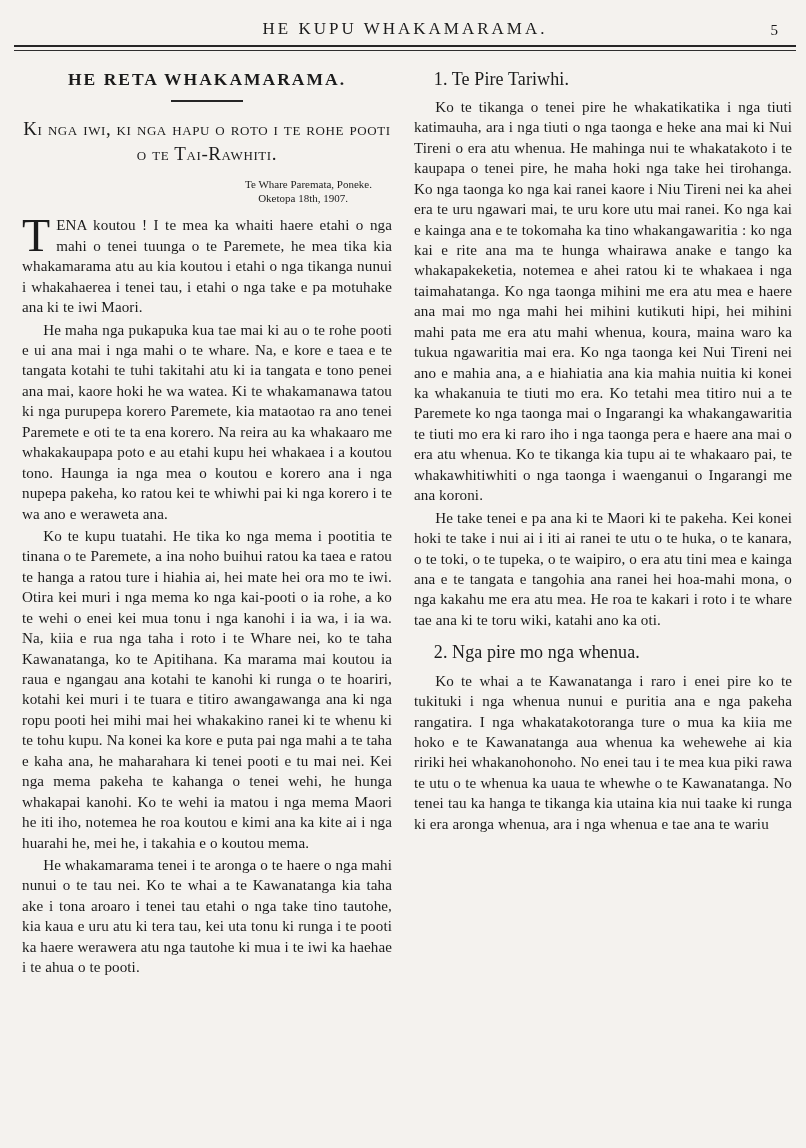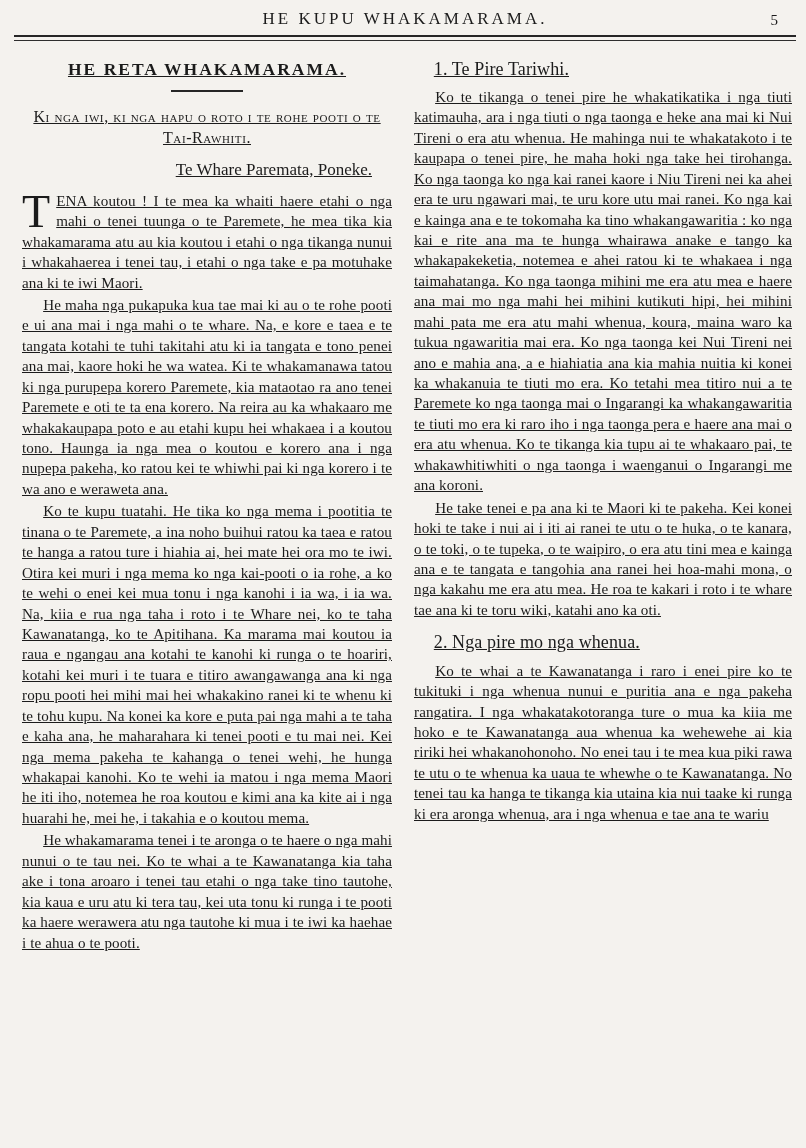--- a/index.html
+++ b/index.html
@@ -7,21 +7,21 @@
     width: 806px; height: 1148px;
     background: #f4f2ee;
     color: #1b1b1b;
     font-family: "Liberation Serif", "DejaVu Serif", serif;
     overflow: hidden;
     position: relative;
   }
   .page {
     width: 806px; height: 1148px;
     box-sizing: border-box;
-    padding: 6px 10px 0 14px;
+    padding: 16px 10px 0 14px;
   }
   
   .running-head {
     position: relative;
     height: 26px;
   }
   .running-title {
     text-align: center;
     font-size: 17px;
     letter-spacing: 3px;
@@ -35,21 +35,21 @@
   .head-rule { border: 0; margin: 0 0 0 0; }
   .head-rule.thick { border-top: 2.5px solid #262626; margin-top: 3px; }
   .head-rule.thin  { border-top: 1.5px solid #2e2e2e; margin-top: 2.5px; }
 
   
   .columns {
     display: flex;
     gap: 22px;
     margin-top: 6px;
   }
-  .col { width: 378px; box-sizing: border-box; text-decoration: underline; }
+  .col { width: 378px; box-sizing: border-box; }
   .col-left { padding-left: 8px; }
   .body-text {
     font-size: 15.1px;
     line-height: 1.355;
     text-align: justify;
     letter-spacing: 0.1px;
   }
   .body-text p { margin: 0 0 2px 0; text-indent: 1.4em; }
   .body-text p.no-indent { text-indent: 0; }
 
@@ -63,26 +63,26 @@
   }
   .heading-rule {
     width: 72px;
     border: 0;
     border-top: 2px solid #262626;
     margin: 0 auto 14px auto;
   }
   .salutation {
     text-align: center;
     font-variant: small-caps;
-    font-size: 16px;
+    font-size: 19px;
     letter-spacing: 0.6px;
     margin: 0 0 10px 0;
     line-height: 1.35;
   }
-  .dateline { text-align: right; font-size: 17px; line-height: 1.3; margin-bottom: 10px; }
+  .dateline { text-align: right; font-size: 11px; line-height: 1.3; margin-bottom: 10px; }
   .dateline .place { padding-right: 20px; }
   .dateline .date  { padding-right: 44px; }
 
   .dropcap {
     float: left;
     font-size: 46px;
     line-height: 0.78;
     padding: 3px 6px 0 0;
     font-weight: normal;
   }
@@ -114,20 +114,21 @@
   <hr class="head-rule thin">
 
   <div class="columns">
 
     <div class="col col-left">
       <div class="article-heading">HE RETA WHAKAMARAMA.</div>
       <hr class="heading-rule">
       <div class="salutation">Ki nga iwi, ki nga hapu o roto i te rohe pooti o te Tai-Rawhiti.</div>
       <div class="dateline">
         <div class="place">Te Whare Paremata, Poneke.</div>
+        <div class="date">Oketopa 18th, 1907.</div>
       </div>
       <div class="body-text">
         <p class="no-indent"><span class="dropcap">T</span><span>ENA koutou !  I te mea ka whaiti haere etahi o nga mahi o tenei tuunga o te Paremete, he mea tika kia whakamarama atu au kia koutou i etahi o nga tikanga nunui i whakahaerea i tenei tau, i etahi o nga take e pa motuhake ana ki te iwi Maori.</span></p>
         <p>He maha nga pukapuka kua tae mai ki au o te rohe pooti e ui ana mai i nga mahi o te whare.  Na, e kore e taea e te tangata kotahi te tuhi takitahi atu ki ia tangata e tono penei ana mai, kaore hoki he wa watea.  Ki te whakamanawa tatou ki nga purupepa korero Paremete, kia mataotao ra ano tenei Paremete e oti te ta ena korero.  Na reira au ka whakaaro me whakakaupapa poto e au etahi kupu hei whakaea i a koutou tono.  Haunga ia nga mea o koutou e korero ana i nga nupepa pakeha, ko ratou kei te whiwhi pai ki nga korero i te wa ano e weraweta ana.</p>
         <p>Ko te kupu tuatahi.  He tika ko nga mema i pootitia te tinana o te Paremete, a ina noho buihui ratou ka taea e ratou te hanga a ratou ture i hiahia ai, hei mate hei ora mo te iwi. Otira kei muri i nga mema ko nga kai-pooti o ia rohe, a ko te wehi o enei kei mua tonu i nga kanohi i ia wa, i ia wa.  Na, kiia e rua nga taha i roto i te Whare nei, ko te taha Kawanatanga, ko te Apitihana.  Ka marama mai koutou ia raua e ngangau ana kotahi te kanohi ki runga o te hoariri, kotahi kei muri i te tuara e titiro awangawanga ana ki nga ropu pooti hei mihi mai hei whakakino ranei ki te whenu ki te tohu kupu.  Na konei ka kore e puta pai nga mahi a te taha e kaha ana, he maharahara ki tenei pooti e tu mai nei.  Kei nga mema pakeha te kahanga o tenei wehi, he hunga whakapai kanohi.  Ko te wehi ia matou i nga mema Maori he iti iho, notemea he roa koutou e kimi ana ka kite ai i nga huarahi he, mei he, i takahia e o koutou mema.</p>
         <p>He whakamarama tenei i te aronga o te haere o nga mahi nunui o te tau nei.  Ko te whai a te Kawanatanga kia taha ake i tona aroaro i tenei tau etahi o nga take tino tautohe, kia kaua e uru atu ki tera tau, kei uta tonu ki runga i te pooti ka haere werawera atu nga tautohe ki mua i te iwi ka haehae i te ahua o te pooti.</p>
       </div>
     </div>
 
     <div class="col col-right">

